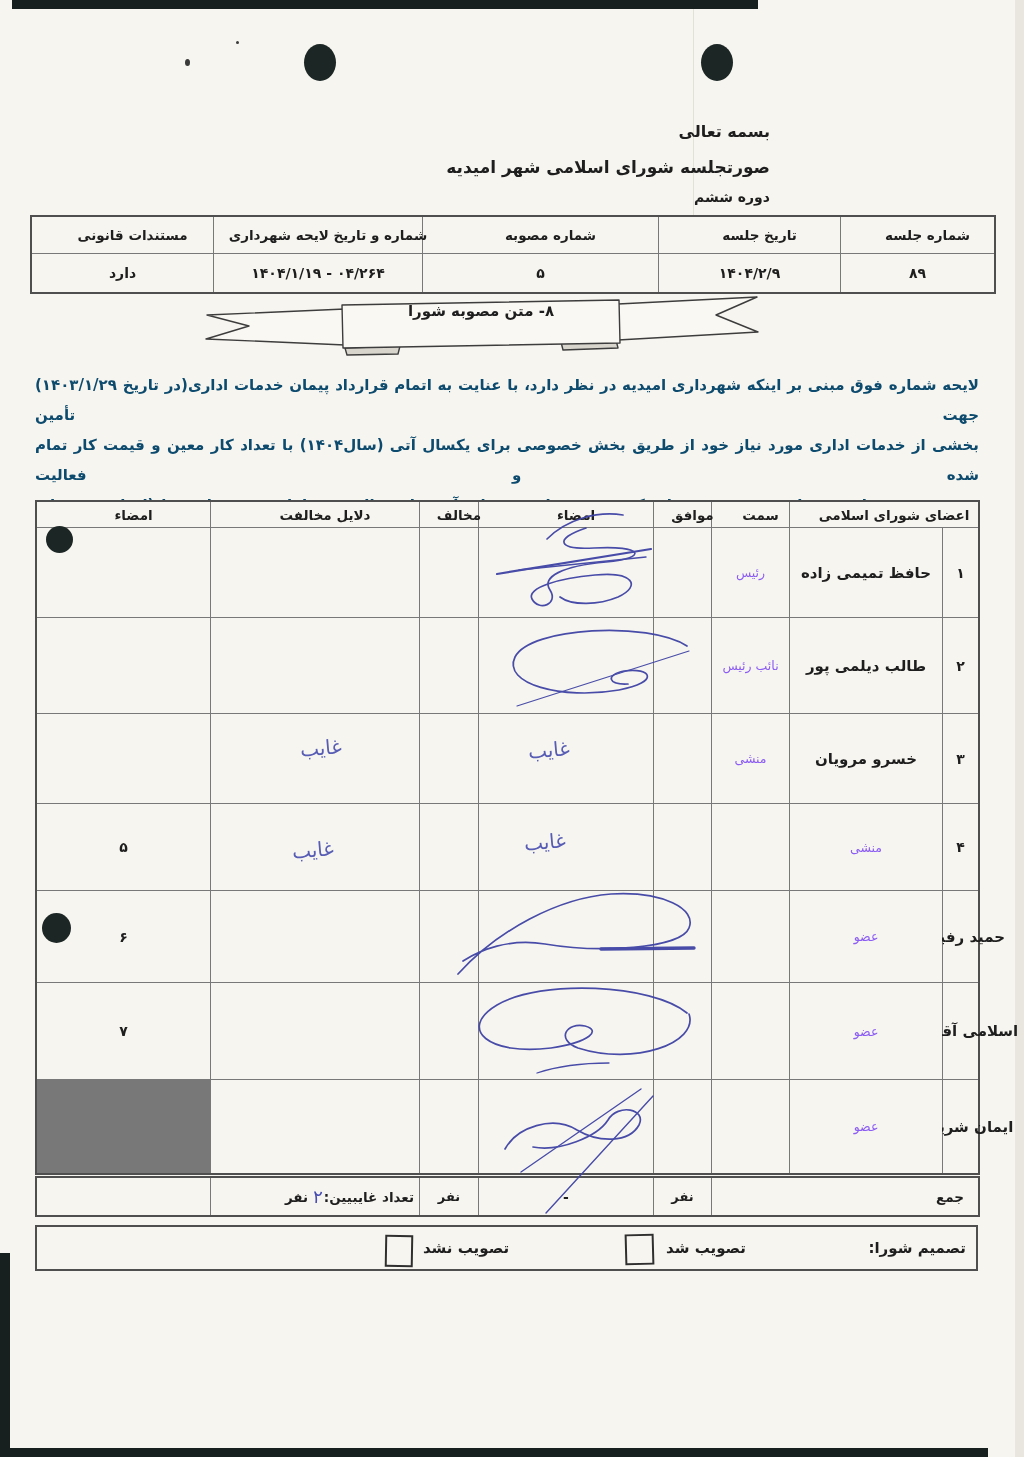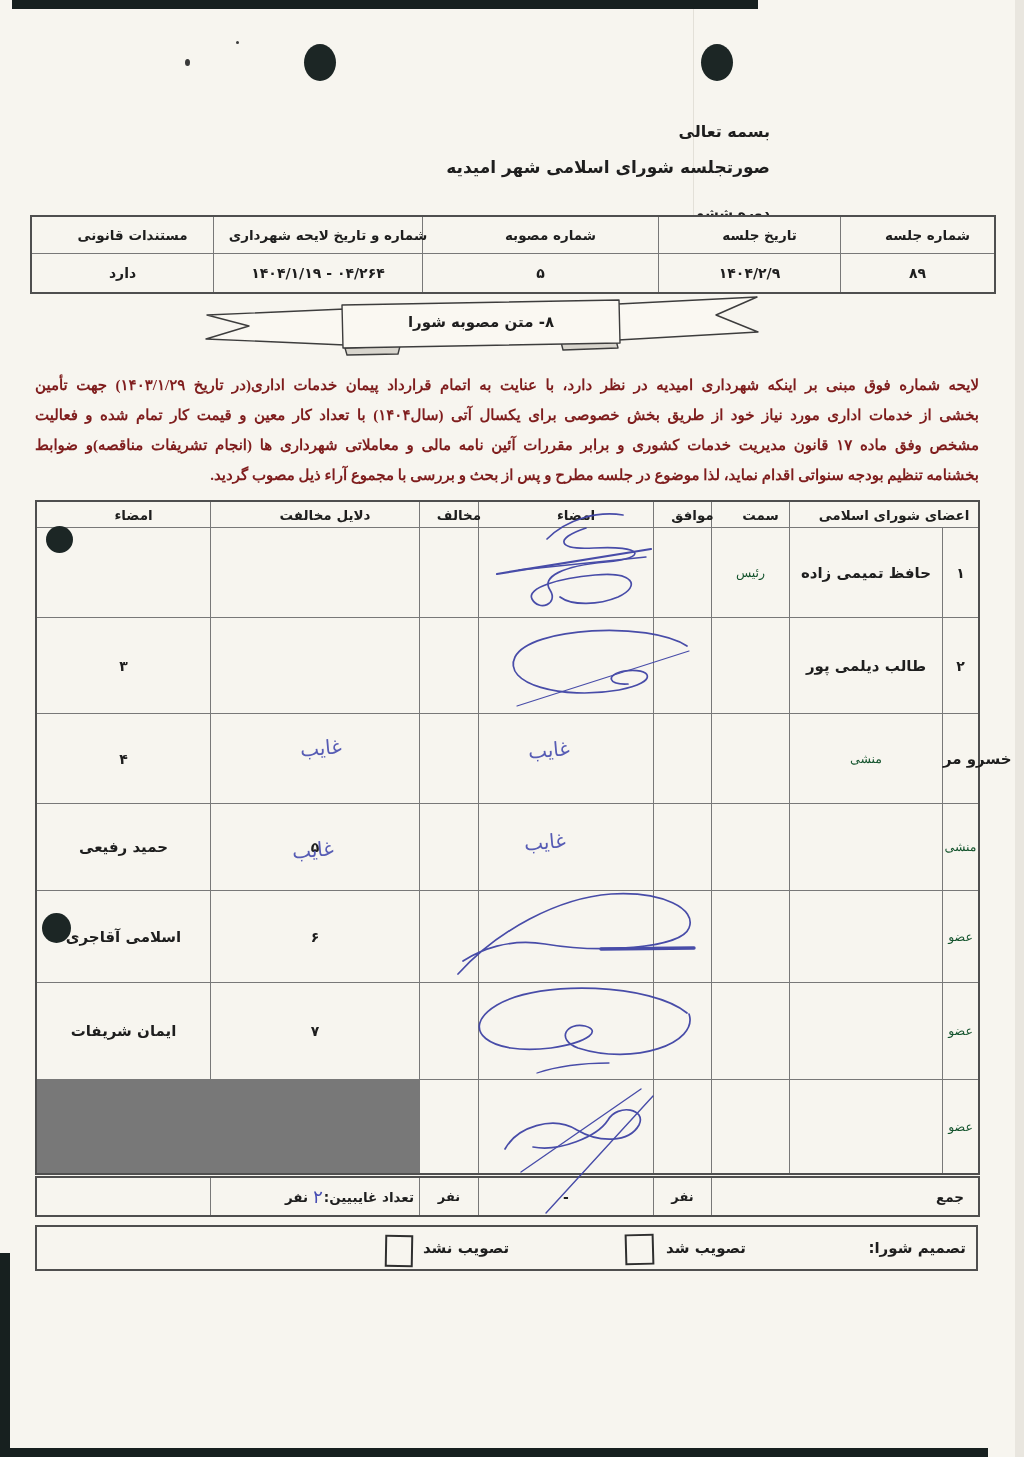--- a/index.html
+++ b/index.html
@@ -18,67 +18,67 @@
   .crease{background:#e3e0d8;z-index:1;}
   
   .doc-head{left:170px;width:600px;text-align:right;font-weight:700;z-index:10;}
   
   .gtable{display:grid;direction:rtl;gap:1px;background:#787878;border:2px solid #4f4f4f;z-index:10;}
   .cell{
     background:#f7f5ef;display:flex;align-items:center;justify-content:center;
     font-weight:700;font-size:14px;direction:rtl;white-space:nowrap;
   }
   .cell.start{justify-content:flex-start;}
-  .pos-cell{font-weight:400;font-size:12.5px;color:#14532d;font-family:Liberation Serif, serif;}
+  .pos-cell{font-weight:400;font-size:12.5px;color:#8b5cf6;}
   .name-cell{font-size:15px;}
   .hdr-cell{font-size:13.5px;padding-left:20px;}
   
   .para-line{direction:rtl;text-align:justify;text-align-last:justify;
-    font-size:15px;font-weight:700;line-height:30px;color:#7f1d1d;font-family:Liberation Serif, serif;}
+    font-size:15px;font-weight:700;line-height:30px;color:#0c4a6e;}
   .para-line.last{text-align-last:right;}
   .hand-note{
     position:absolute;z-index:50;color:#4a50b0;font-size:20px;font-weight:400;
     transform:rotate(-5deg);direction:rtl;opacity:.92;letter-spacing:1px;
   }
   .count-ink{
     color:#474db3;font-size:18px;font-weight:400;display:inline-block;
     transform:rotate(4deg);margin:0 1px;
   }
   
   .decision-box{border:2px solid #4f4f4f;z-index:10;background:#f7f5ef;}
   .checkbox{
     position:absolute;border:2px solid #2f2f2f;background:transparent;z-index:12;
   }
   .dec-label{position:absolute;top:0;height:42px;line-height:42px;font-weight:700;
     font-size:15px;text-align:center;direction:rtl;}
   svg{display:block;}
   .sig-overlay{left:0;top:0;z-index:55;pointer-events:none;}
   .banner-svg{left:195px;top:292px;z-index:9;}
-  .banner-text{left:342px;top:300px;width:278px;height:44px;line-height:44px;
+  .banner-text{left:342px;top:289px;width:278px;height:44px;line-height:44px;
     text-align:center;font-size:15px;font-weight:700;z-index:11;direction:rtl;}
 </style>
 </head>
 <body>
 
 <div class="abs edge" style="left:12px;top:0;width:746px;height:9px;"></div>
 <div class="abs edge" style="left:0;top:1448px;width:988px;height:9px;"></div>
 <div class="abs edge" style="left:0;top:1253px;width:10px;height:204px;"></div>
 <div class="abs" style="left:1015px;top:0;width:9px;height:1457px;background:#e9e6df;"></div>
 <div class="abs crease" style="left:693px;top:9px;width:1px;height:206px;"></div>
 <div class="abs speck" style="left:185px;top:59px;width:5px;height:7px;"></div>
 <div class="abs speck" style="left:236px;top:41px;width:3px;height:3px;"></div>
 
 <div class="abs hole" style="left:304px;top:44px;width:32px;height:37px;"></div>
 <div class="abs hole" style="left:701px;top:44px;width:32px;height:37px;"></div>
 <div class="abs hole" style="left:46px;top:526px;width:27px;height:27px;"></div>
 <div class="abs hole" style="left:42px;top:913px;width:29px;height:30px;"></div>
 
 <div class="abs doc-head rtl" style="top:122px;font-size:16px;">بسمه تعالی</div>
 <div class="abs doc-head rtl" style="top:157px;font-size:17px;">صورتجلسه شورای اسلامی شهر امیدیه</div>
-<div class="abs doc-head rtl" style="top:205px;font-size:14px;">دوره ششم</div>
+<div class="abs doc-head rtl" style="top:189px;font-size:14px;">دوره ششم</div>
 
 <div class="abs gtable" style="left:30px;top:215px;grid-template-columns:153px 181px 235px 208px 181px;grid-template-rows:36px 38px;">
   <div class="cell hdr-cell">شماره جلسه</div>
   <div class="cell hdr-cell">تاریخ جلسه</div>
   <div class="cell hdr-cell">شماره مصوبه</div>
   <div class="cell hdr-cell">شماره و تاریخ لایحه شهرداری</div>
   <div class="cell hdr-cell">مستندات قانونی</div>
   <div class="cell">۸۹</div>
   <div class="cell">۱۴۰۴/۲/۹</div>
   <div class="cell">۵</div>
@@ -118,20 +118,21 @@
   <div class="cell name-cell">حافظ تمیمی زاده</div>
   <div class="cell pos-cell">رئیس</div>
   <div class="cell"></div>
   <div class="cell"></div>
   <div class="cell"></div>
   <div class="cell"></div>
   <div class="cell"></div>
 
   <div class="cell">۲</div>
   <div class="cell name-cell">طالب دیلمی پور</div>
+  <div class="cell pos-cell">نائب رئیس</div>
   <div class="cell"></div>
   <div class="cell"></div>
   <div class="cell"></div>
   <div class="cell"></div>
   <div class="cell"></div>
 
   <div class="cell">۳</div>
   <div class="cell name-cell">خسرو مرویان</div>
   <div class="cell pos-cell">منشی</div>
   <div class="cell"></div>

